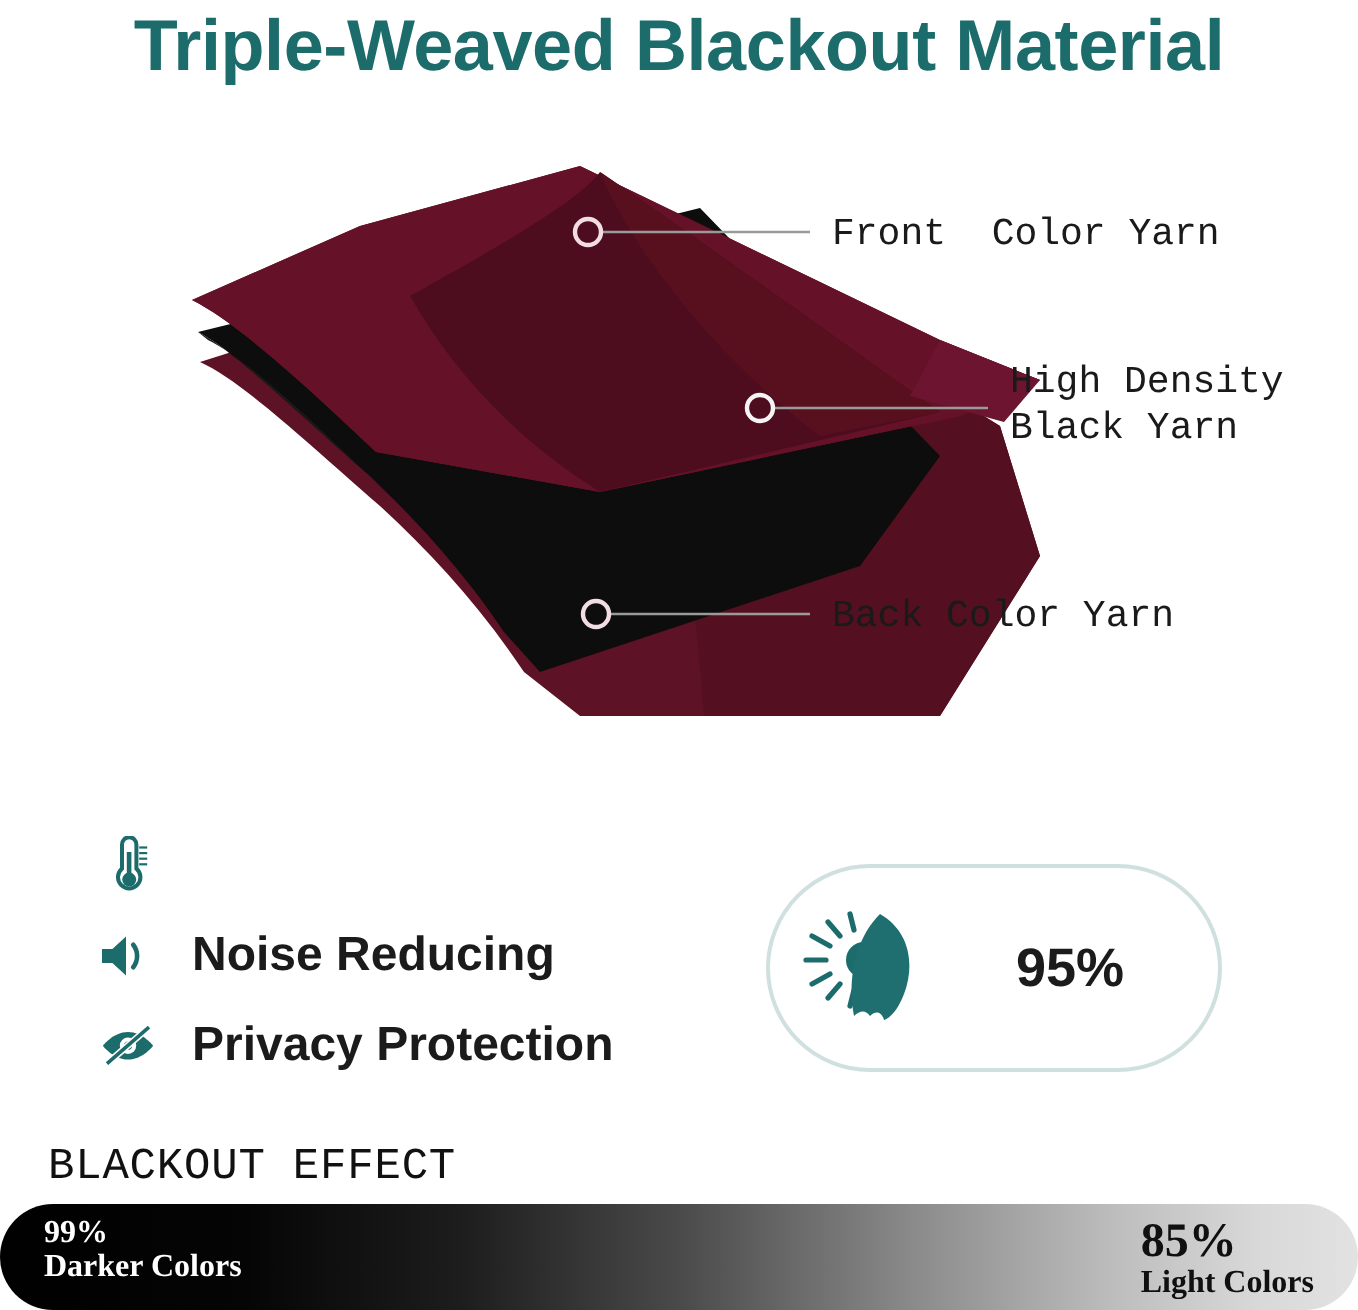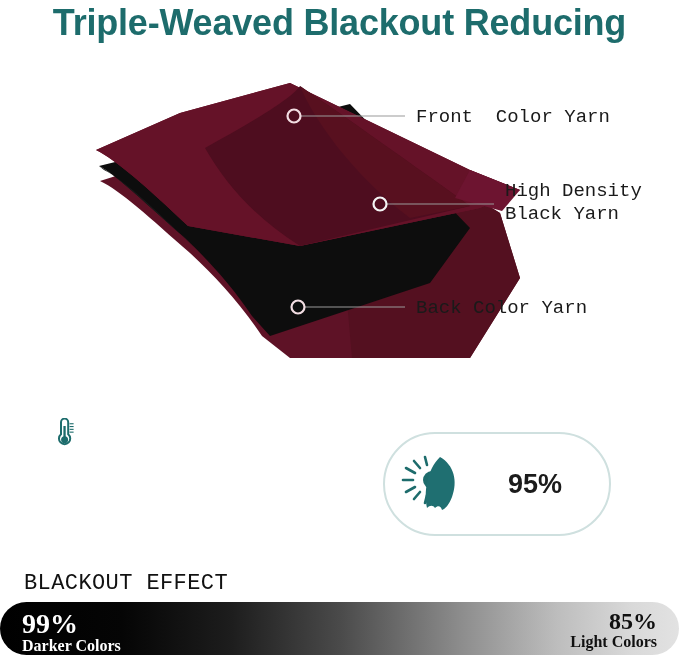--- a/index.html
+++ b/index.html
@@ -147,39 +147,38 @@
   }
   .bar-left {
     position: absolute;
     left: 22px;
     top: 7px;
     font-family: "Liberation Serif", serif;
     font-weight: bold;
     color: #ffffff;
     line-height: 1.05;
   }
-  .bar-left .pct  { font-size: 28px; display: block; }
+  .bar-left .pct  { font-size: 16px; display: block; }
   .bar-left .sub  { font-size: 16px; display: block; }
   .bar-right {
     position: absolute;
     right: 22px;
     top: 7px;
     font-family: "Liberation Serif", serif;
     font-weight: bold;
     color: #101010;
     line-height: 1.05;
-    text-align: right;
   }
   .bar-right .pct { font-size: 24px; display: block; }
   .bar-right .sub { font-size: 16px; display: block; }
 </style>
 </head>
 <body>
 
-<div class="title">Triple-Weaved Blackout Reducing</div>
+<div class="title">Triple-Weaved Blackout Material</div>
 
 <div class="diagram">
   <svg width="679" height="280" viewBox="0 0 679 280" xmlns="http://www.w3.org/2000/svg">
 
     <path d="M100,103 C120,112 150,140 190,175 C215,198 240,225 262,258 L290,280 L470,280 L520,200 L500,135 L330,30 Z" fill="#5e1226"></path>
 
     <path d="M330,30 L500,135 L520,200 L470,280 L352,280 Z" fill="#541020"></path>
 
     <path d="M99,88 C118,98 146,126 185,160 C208,182 232,208 252,238 L270,258 L430,205 L470,150 L350,26 Z" fill="#0d0d0d"></path>
 
@@ -221,21 +220,42 @@
         <g fill="#1d6c6c">
           <rect x="17.6" y="5.2" width="4" height="1.1"></rect>
           <rect x="17.6" y="8.0" width="4" height="1.1"></rect>
           <rect x="17.6" y="10.8" width="4" height="1.1"></rect>
           <rect x="17.6" y="13.6" width="4" height="1.1"></rect>
         </g>
       </svg>
     </span>
   </div>
 
-
+  <div class="feature-row">
+    <span class="feature-icon">
+      <svg width="30" height="26" viewBox="0 0 30 26" xmlns="http://www.w3.org/2000/svg">
+        <path d="M2 9.5h5.2L14 3.2v19.6L7.2 16.5H2Z" fill="#1d6c6c"></path>
+        <path d="M17.6 7.4a9 9 0 0 1 0 11.2" fill="none" stroke="#1d6c6c" stroke-width="2.3" stroke-linecap="round"></path>
+      </svg>
+    </span>
+    <span class="feature-text">Noise Reducing</span>
+  </div>
+
+  <div class="feature-row">
+    <span class="feature-icon">
+      <svg width="32" height="26" viewBox="0 0 32 26" xmlns="http://www.w3.org/2000/svg">
+        <path d="M16 6C8.6 6 3.4 12.9 3.4 12.9S8.6 19.8 16 19.8s12.6-6.9 12.6-6.9S23.4 6 16 6Z" fill="#1d6c6c"></path>
+        <circle cx="16" cy="12.9" r="4.1" fill="#ffffff"></circle>
+        <circle cx="16" cy="12.9" r="2.1" fill="#1d6c6c"></circle>
+        <line x1="5.5" y1="21.8" x2="26.5" y2="3.6" stroke="#ffffff" stroke-width="3.4"></line>
+        <line x1="5.5" y1="21.8" x2="26.5" y2="3.6" stroke="#1d6c6c" stroke-width="1.8"></line>
+      </svg>
+    </span>
+    <span class="feature-text">Privacy Protection</span>
+  </div>
 
 </div>
 
 <div class="badge">
   <span class="badge-icon">
     <svg width="72" height="62" viewBox="0 0 72 62" xmlns="http://www.w3.org/2000/svg">
       <g stroke="#1d6c6c" stroke-width="2.6" stroke-linecap="round">
         <line x1="3" y1="27" x2="13" y2="27"></line>
         <line x1="6" y1="15" x2="15" y2="20"></line>
         <line x1="6" y1="39" x2="15" y2="34"></line>

